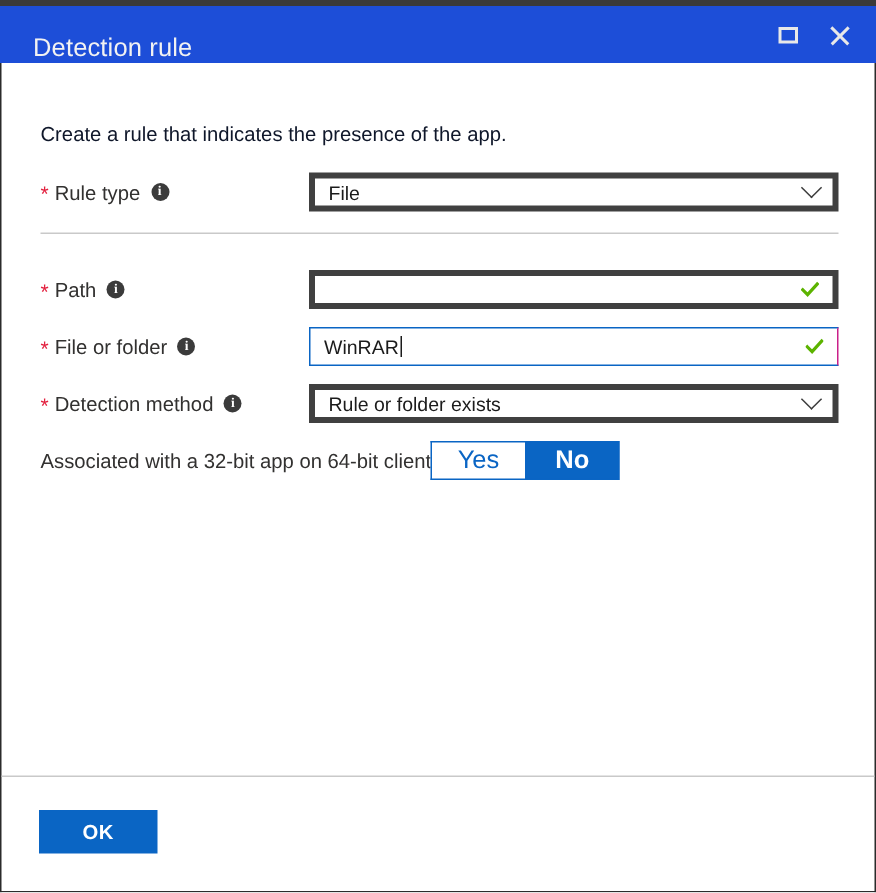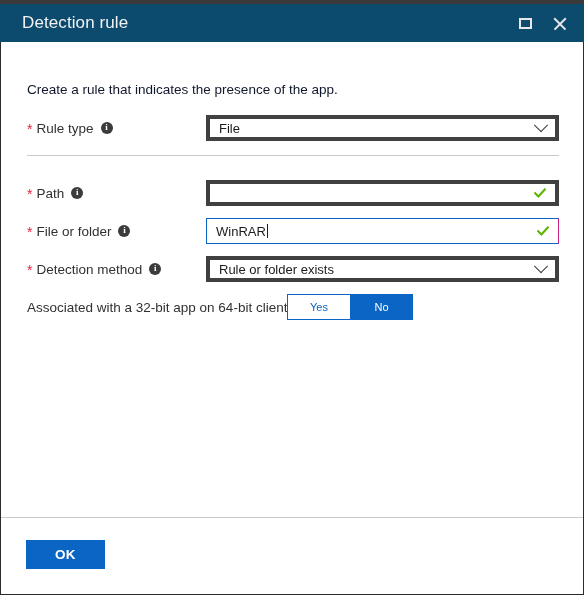--- a/index.html
+++ b/index.html
@@ -27,23 +27,23 @@
     left: 0; top: 0;
     width: 584px;
     height: 4px;
     background: #3a3a3a;
   }
   .titlebar {
     position: absolute;
     left: 0; top: 4px;
     width: 584px;
     height: 38px;
-    background: #0c4a6e;
-    display: flex;
-    align-items: center;
+    background: #1d4ed8;
+    display: flex;
+    align-items: flex-end;
   }
   .titlebar-title {
     color: #f2f2f2;
     font-size: 17px;
     font-weight: 400;
     margin-left: 22px;
     letter-spacing: 0.1px;
     white-space: nowrap;
   }
   .titlebar-controls {
@@ -241,34 +241,34 @@
     display: flex;
     box-sizing: border-box;
   }
   .toggle-opt {
     min-width: 63px;
     height: 26px;
     box-sizing: border-box;
     display: flex;
     align-items: center;
     justify-content: center;
-    font-size: 11px;
+    font-size: 17px;
     cursor: pointer;
     padding: 0 10px;
     border: 1px solid #0a65c4;
   }
   .toggle-opt.off {
     background: #ffffff;
     color: #0a65c4;
     border-right: none;
   }
   .toggle-opt.on {
     background: #0a65c4;
     color: #ffffff;
-    font-weight: 400;
+    font-weight: 700;
   }
 
   
   .footer-divider {
     position: absolute;
     left: 0;
     bottom: 76px;
     width: 100%;
     height: 1px;
     background: #c9c9c9;

